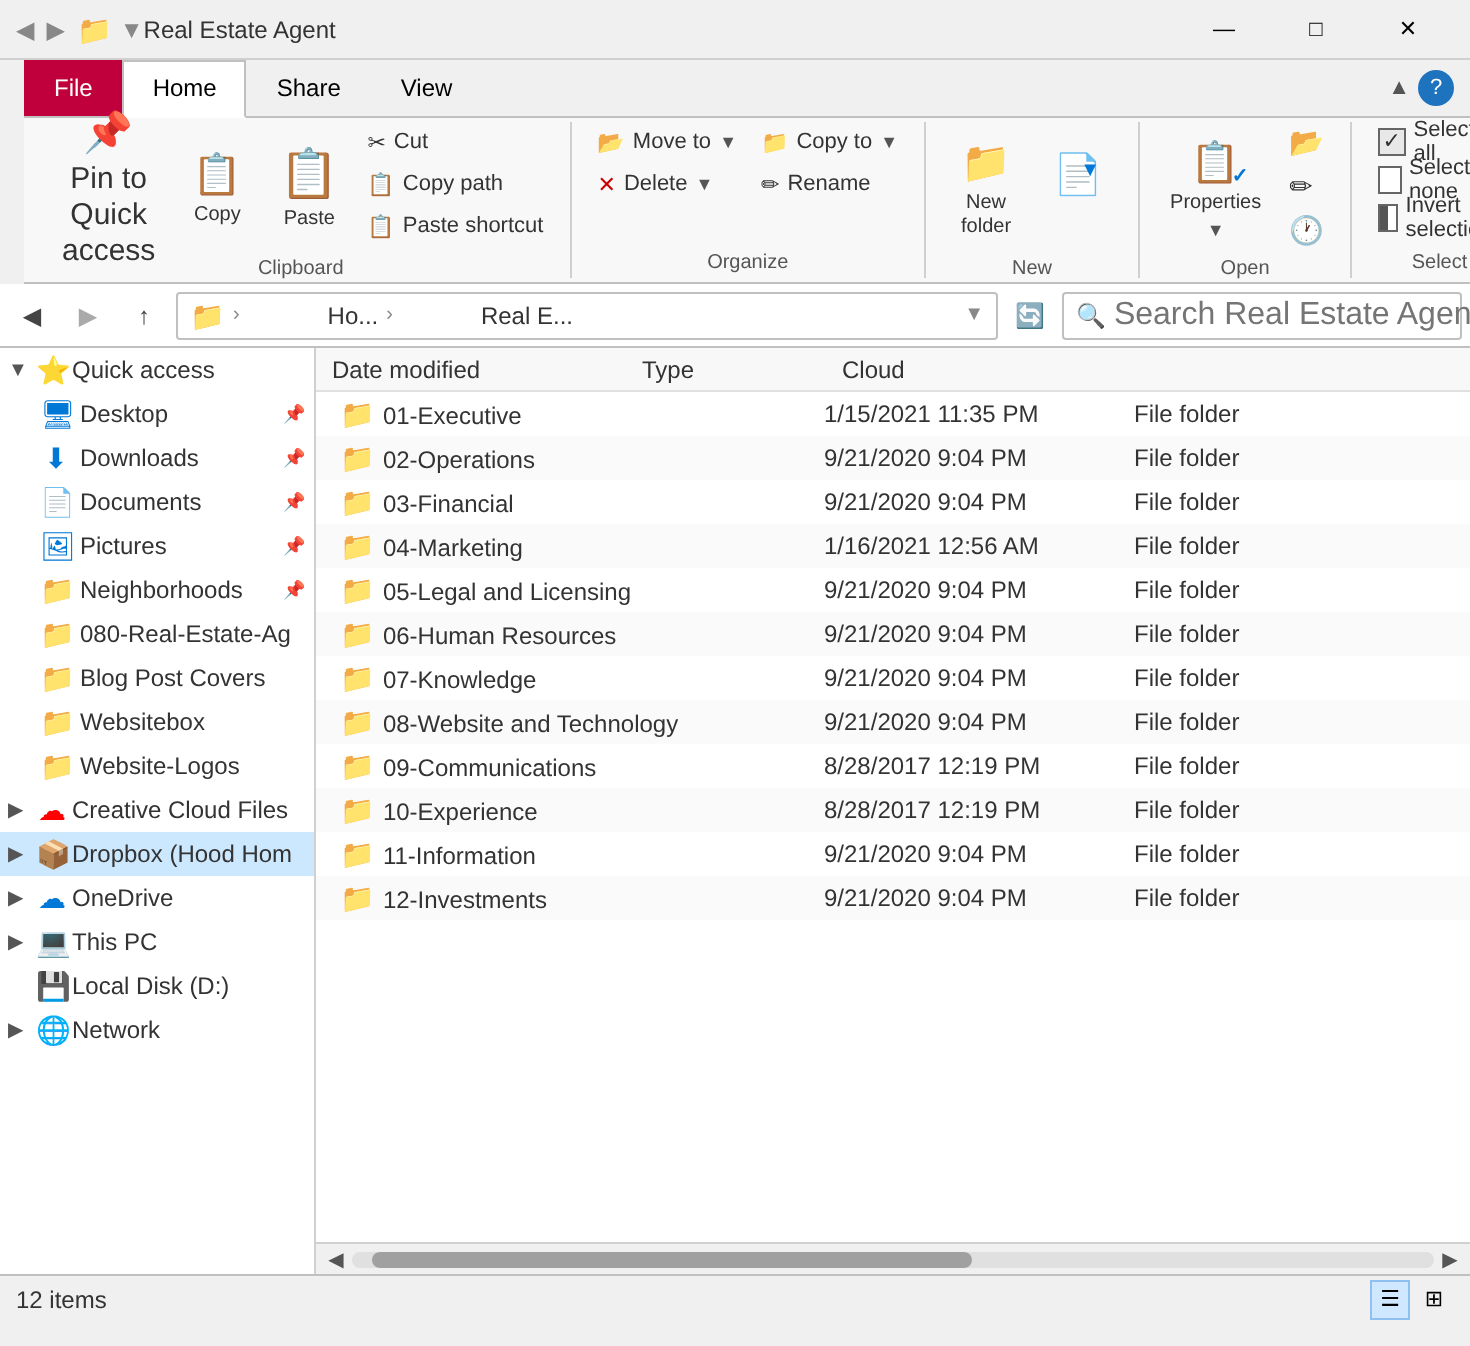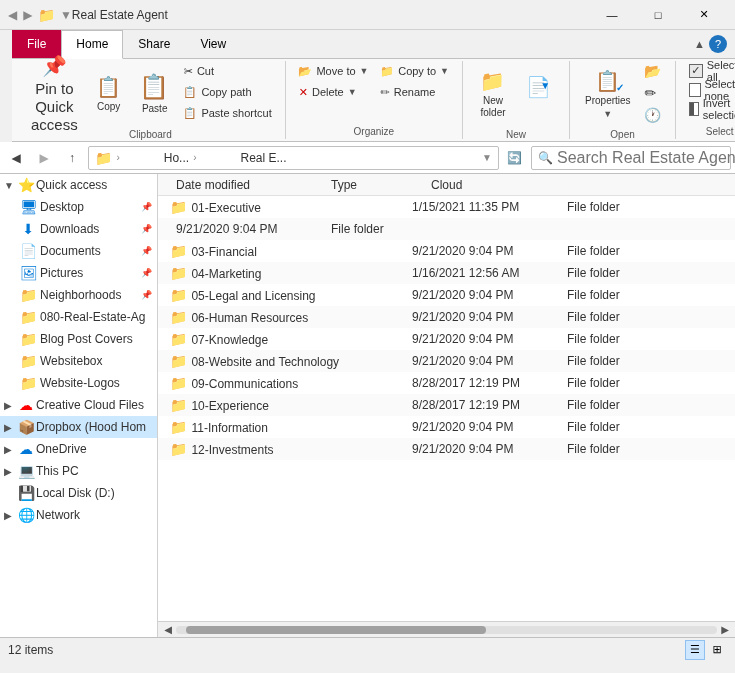--- a/index.html
+++ b/index.html
@@ -65,21 +65,21 @@
     .expand-arrow { font-size: 10px; color: #555; width: 12px; }
     .sidebar-icon { font-size: 14px; width: 16px; text-align: center; }
     .sidebar-label { font-size: 12px; color: #333; flex: 1; white-space: nowrap; overflow: hidden; text-overflow: ellipsis; }
     .sidebar-pin { color: #0078d7; font-size: 9px; margin-left: auto; }
     .sidebar-indent { margin-left: 16px; }
 
     
     .file-area { flex: 1; background: white; overflow-y: auto; }
     .file-header { display: flex; align-items: center; height: 22px; border-bottom: 1px solid #e0e0e0; background: #f8f8f8; font-size: 12px; color: #333; padding: 0 8px; position: sticky; top: 0; z-index: 1; }
     .col-name { flex: 1; cursor: pointer; padding: 0 4px; }
-    .col-date { width: 155px; cursor: pointer; margin-left: 10px; }
+    .col-date { width: 155px; cursor: pointer; }
     .col-type { width: 100px; cursor: pointer; }
     .col-size { width: 60px; cursor: pointer; }
     .file-row { display: flex; align-items: center; height: 22px; font-size: 12px; color: #333; padding: 0 8px; cursor: pointer; }
     .file-row:nth-child(even) { background: #fafafa; }
     .file-icon { font-size: 14px; margin-right: 4px; color: #e8c000; }
 
     
     .status-bar { height: 24px; background: #f0f0f0; border-top: 1px solid #c0c0c0; display: flex; align-items: center; padding: 0 8px; font-size: 12px; color: #333; }
     .status-right { margin-left: auto; display: flex; gap: 2px; }
     .view-btn { width: 20px; height: 20px; border: 1px solid transparent; cursor: pointer; display: flex; align-items: center; justify-content: center; font-size: 11px; background: transparent; }
@@ -368,20 +368,23 @@
       <div id="file-rows">
           <div class="file-row">
     <div class="col-name">
       <span class="file-icon">📁</span>01-Executive
     </div>
     <div class="col-date">1/15/2021 11:35 PM</div>
     <div class="col-type">File folder</div>
     <div class="col-size"></div>
   </div>
           <div class="file-row">
+    <div class="col-name">
+      <span class="file-icon">📁</span>02-Operations
+    </div>
     <div class="col-date">9/21/2020 9:04 PM</div>
     <div class="col-type">File folder</div>
     <div class="col-size"></div>
   </div>
           <div class="file-row">
     <div class="col-name">
       <span class="file-icon">📁</span>03-Financial
     </div>
     <div class="col-date">9/21/2020 9:04 PM</div>
     <div class="col-type">File folder</div>

